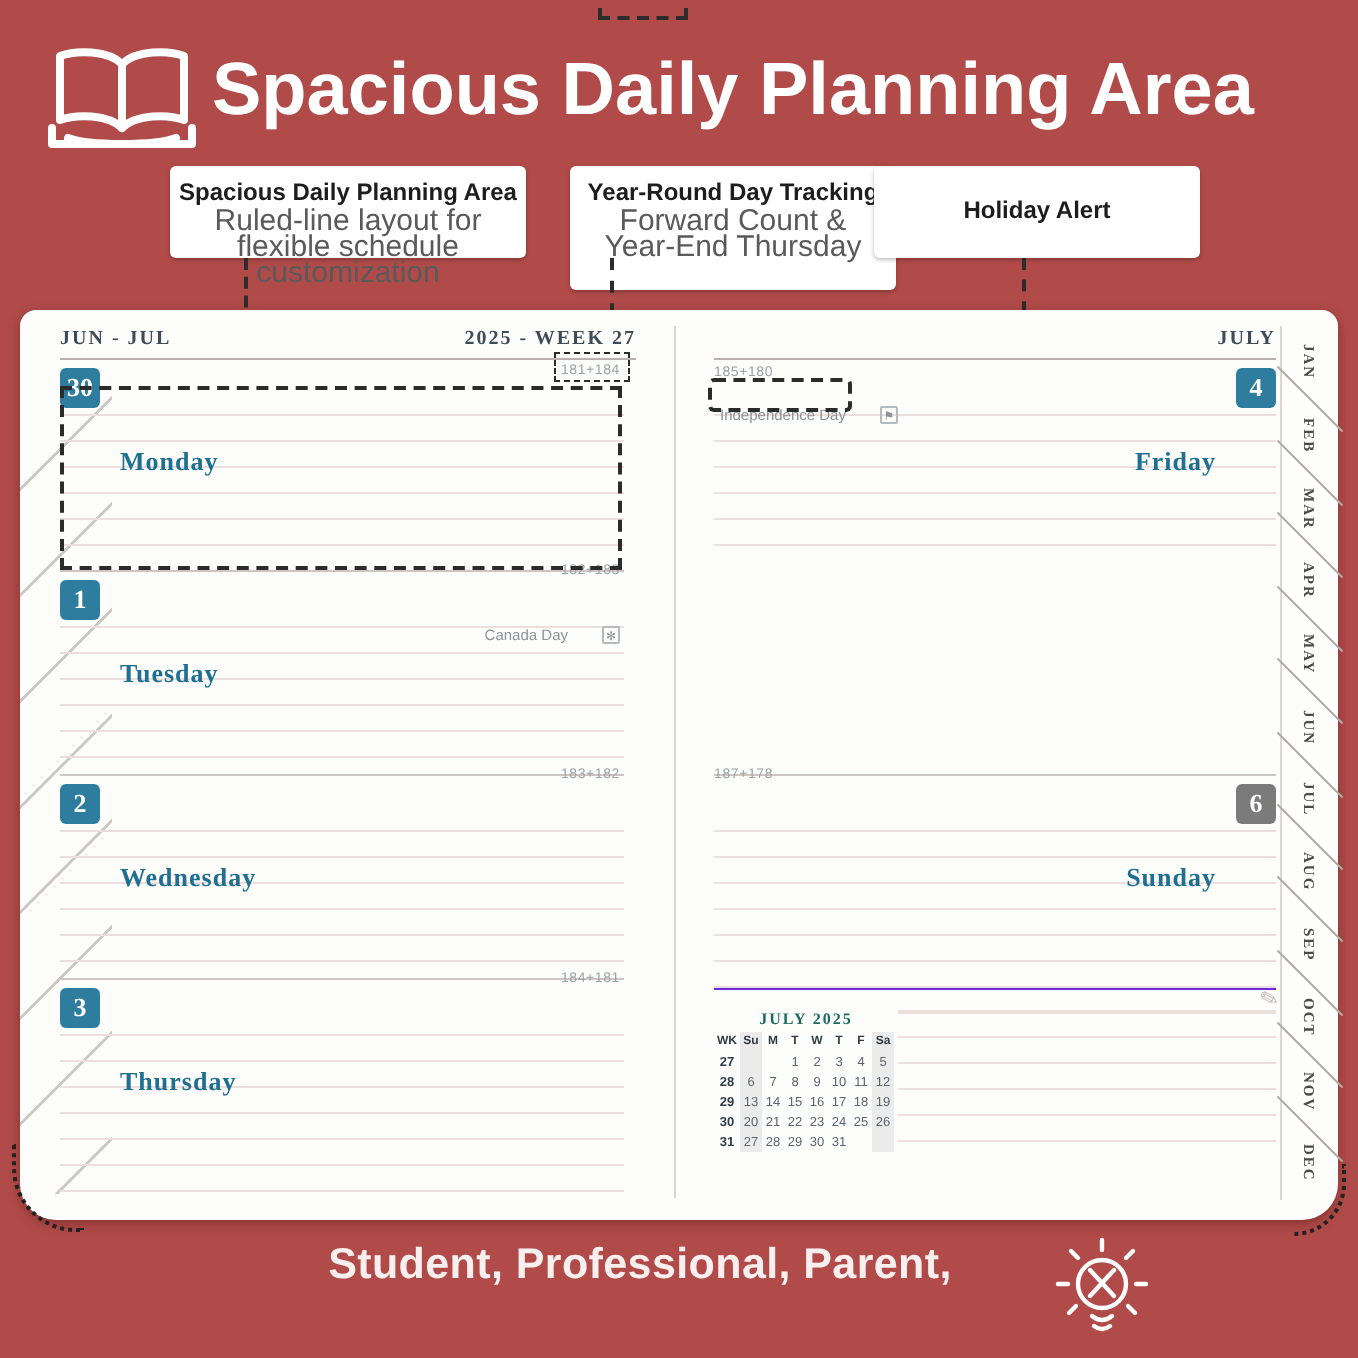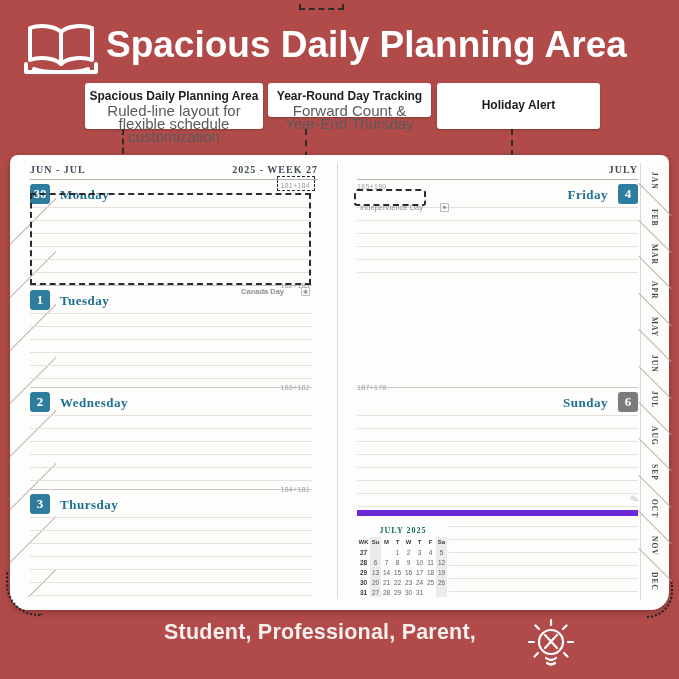--- a/index.html
+++ b/index.html
@@ -11,21 +11,21 @@
   
   .hdr-title { left:106px; top:24px; width:564px; font-size:37px; font-weight:bold; color:#ffffff; letter-spacing:0px; }
   .book-icon { left:20px; top:20px; }
 
   
   .callout { background:#ffffff; border-radius:3px; text-align:center; padding-top:6px;
              box-shadow:0 1px 2px rgba(0,0,0,.25); }
   .callout .c-title { font-size:12px; font-weight:bold; color:#1d1d1d; line-height:15px; }
   .callout .c-line  { font-size:15px; color:#5a5a5a; line-height:13px; }
   #callout-1 { left:85px;  top:83px; width:178px; height:46px; }
-  #callout-2 { left:268px; top:83px; width:163px; height:34px; }
+  #callout-2 { left:285px; top:83px; width:163px; height:62px; }
   #callout-3 { left:437px; top:83px; width:163px; height:46px; }
   #callout-3 .c-title { margin-top:9px; }
 
   
   .vdash { border-left:2px dashed #2c2c2c; width:0; }
   #lead1 { left:122px; top:129px; height:53px; }
   #lead2 { left:305px; top:129px; height:40px; }
   #lead3 { left:511px; top:129px; height:60px; }
   #lead3h { left:415px; top:189px; width:97px; height:0; border-top:2px dotted #2c2c2c; }
   .dot { width:6px; height:6px; border-radius:50%; background:#161616; }
@@ -53,48 +53,48 @@
   
   .day { position:absolute; width:282px; }
   .day.bt { border-top:1px solid #cdc5c1; }
   .ruled { position:absolute; left:0; right:0; top:27px; bottom:2px;
            background:repeating-linear-gradient(to bottom, #eadfdc 0 1px, transparent 1px 13px); }
   .dnum { position:absolute; width:20px; height:20px; border-radius:3px; background:#2e7d9e;
           color:#fff; font-family:"Liberation Serif", serif; font-weight:bold; font-size:13px;
           display:flex; align-items:center; justify-content:center; }
   .dnum.wkend { background:#7b7b7b; }
   .dname { position:absolute; font-family:"Liberation Serif", serif; font-weight:bold;
-           font-size:13px; color:#1f6f90; letter-spacing:.5px; }
+           font-size:13px; color:#1f6f90; letter-spacing:.5px;margin-top:36px; }
   .count { position:absolute; font-size:7px; color:#9aa2a8; letter-spacing:.3px; }
   .holiday { position:absolute; font-size:7.5px; color:#8d9298; display:flex; align-items:flex-end; gap:17px; }
   .hol-ic { display:inline-flex; align-items:center; justify-content:center; width:9px; height:9px;
             border:1px solid #b5babe; border-radius:1px; font-size:6px; color:#8d9298; }
 
   
   #d-mon { left:20px; top:25px;  height:105px; }
   #d-tue { left:20px; top:130px; height:102px; }
   #d-wed { left:20px; top:232px; height:102px; }
   #d-thu { left:20px; top:334px; height:109px; }
   .day.l .dnum  { left:0; top:4px; }
   .day.l .dname { left:30px; top:7px; }
   .day.l .count { right:2px; top:-4px; }
   #d-mon .count { top:2px; }
-  #d-tue .holiday { right:2px; top:1px;font-weight:bold; }
+  #d-tue .holiday { right:2px; top:27px; }
 
   
   .day.r { left:347px; width:281px; }
   #d-fri { top:25px;  height:105px; }
   #d-sat { top:130px; height:102px; }
   #d-sun { top:232px; height:123px; }
   .day.r .dnum  { right:0; top:4px; }
   .day.r .dname { right:30px; top:7px; }
   .day.r .count { left:0; top:-4px; }
   #d-fri .count { top:3px; }
   #d-fri .holiday { left:3px; top:23px; }
-  #notes { left:347px; top:355px; height:88px; width:281px; border-top:6px solid #6d28d9; }
+  #notes { left:347px; top:339px; height:88px; width:281px; border-top:1px solid #6d28d9; }
   #notes .ruled { top:10px; }
 
   
   #hl-monday { left:20px; top:38px; width:281px; height:92px; border:2px dashed #2b2b2b; }
   #hl-count  { left:267px; top:21px; width:38px; height:15px; border:1.5px dashed #2b2b2b; }
   #hl-holiday{ left:344px; top:34px; width:72px; height:17px; border:2px dashed #2b2b2b; border-radius:3px; }
 
   
   #mini-cal { position:absolute; left:0; top:9px; width:92px; background:#fdfdfc; padding:1px 0 2px 0; }
   #mini-cal .mc-title { font-family:"Liberation Serif", serif; font-weight:bold; font-size:8px;

